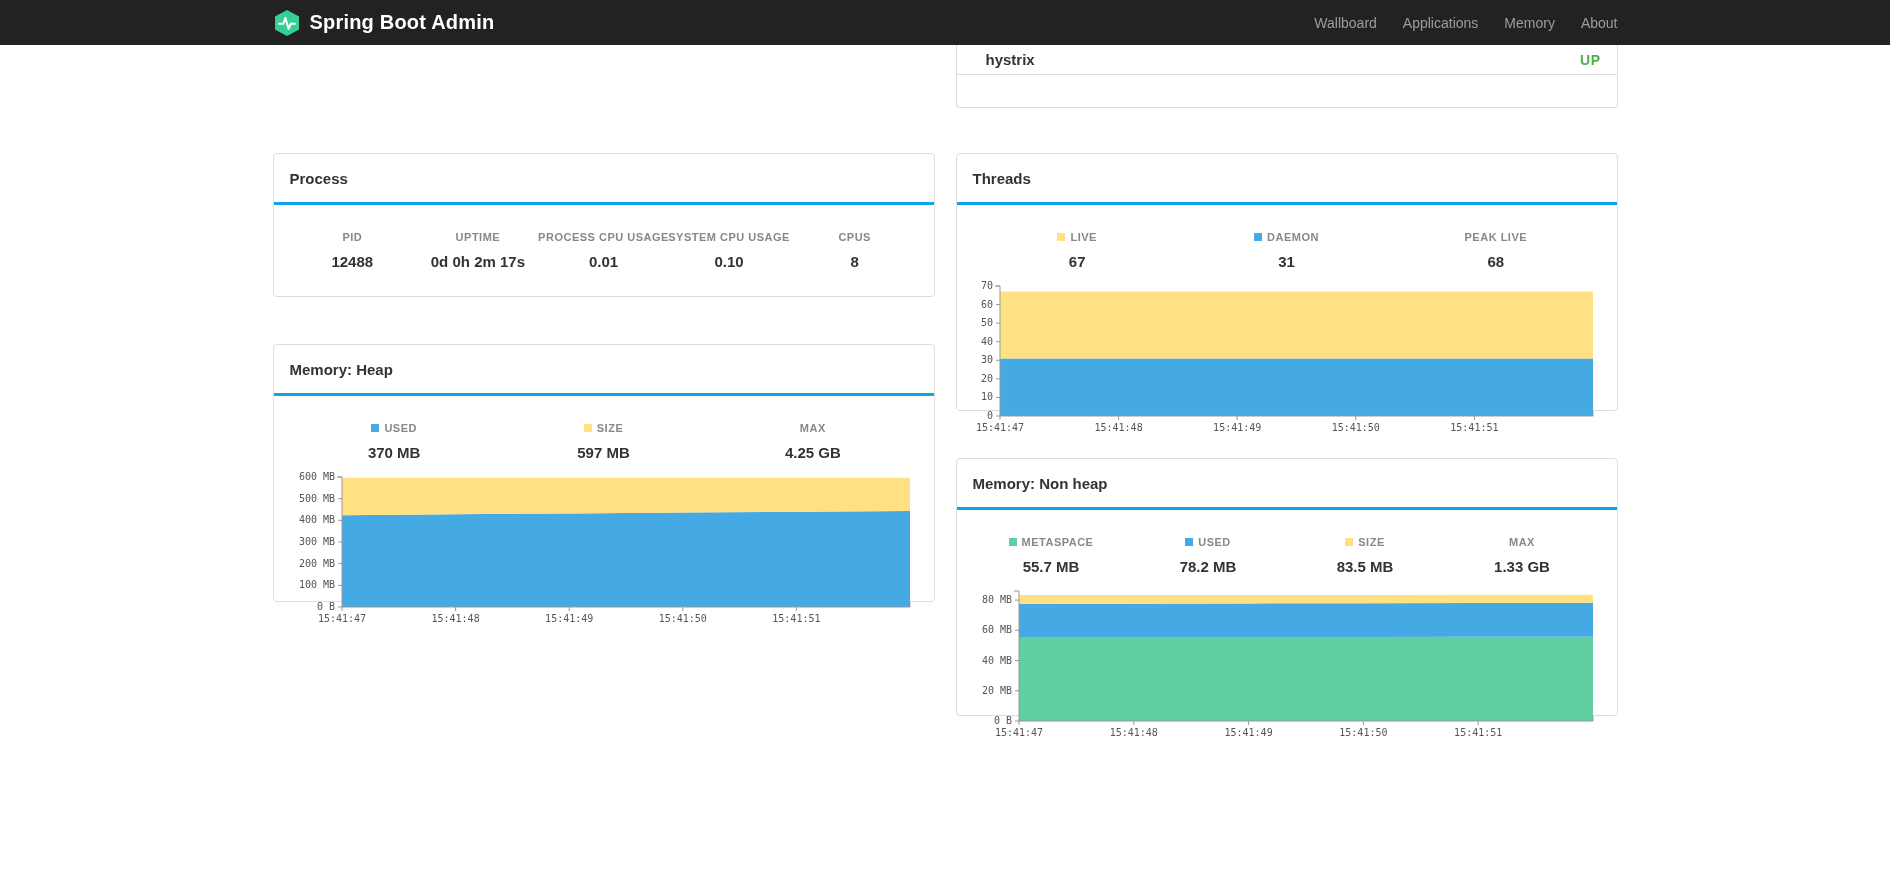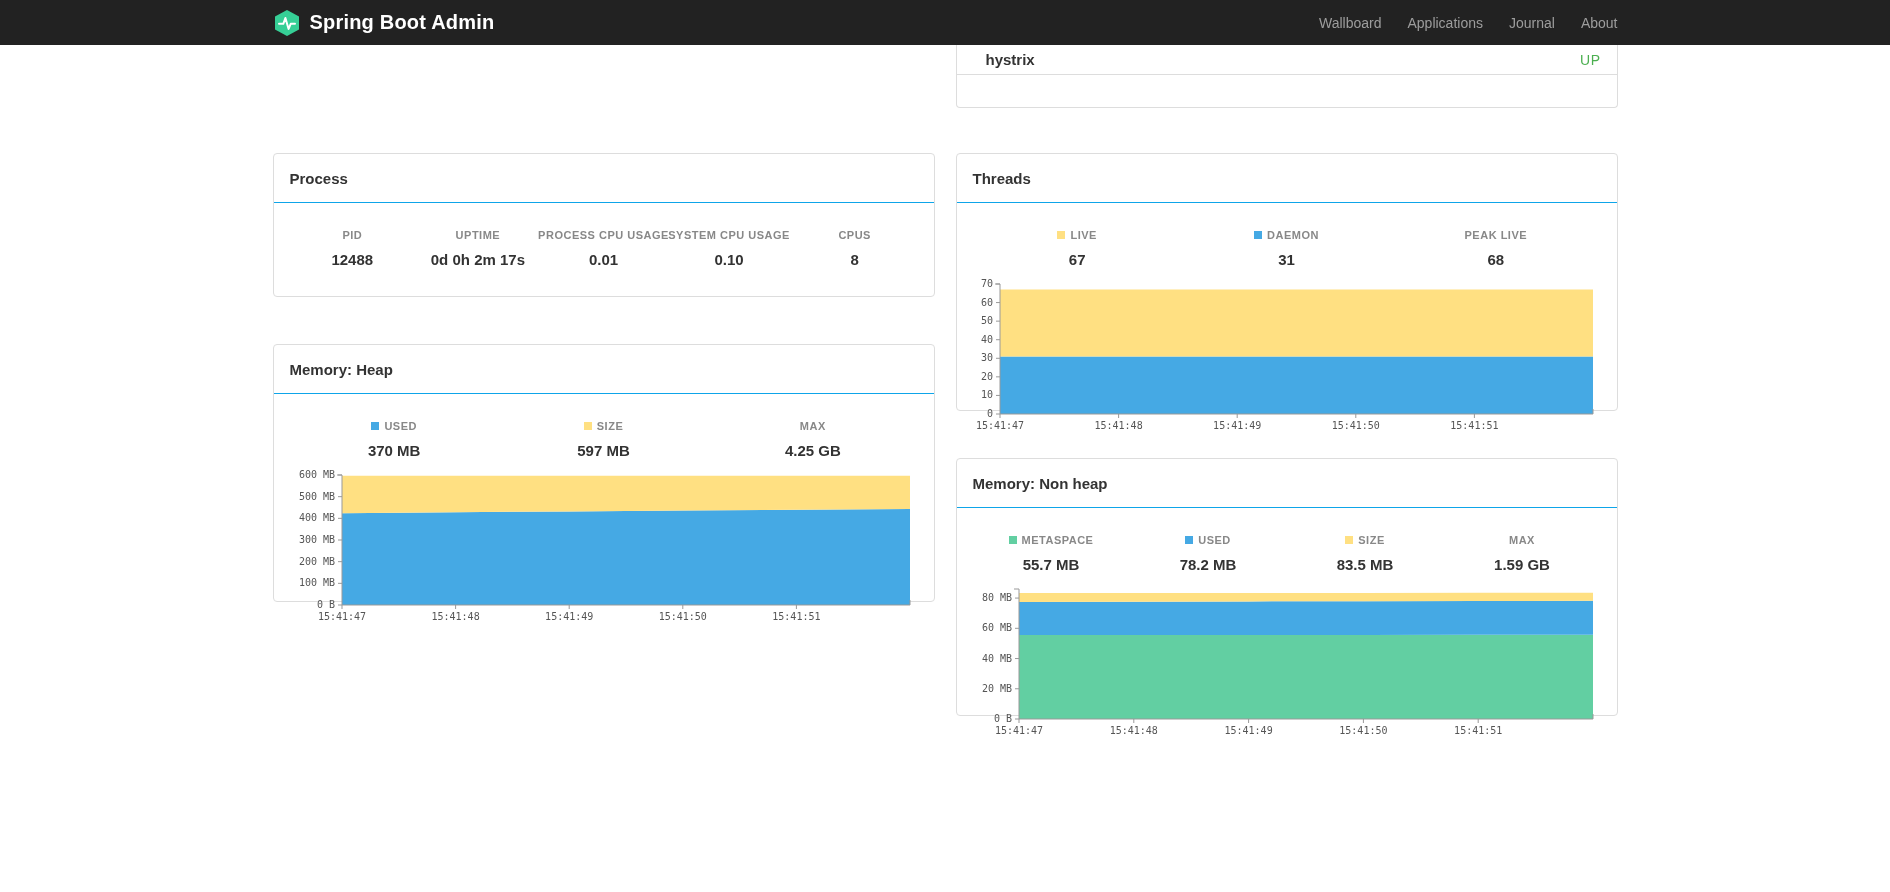--- a/index.html
+++ b/index.html
@@ -37,39 +37,39 @@
   .panel {
     background: #ffffff;
     border: 1px solid #dddddd;
     border-radius: 4px;
   }
   .panel-sm { height: 144px; }
   .panel-lg { height: 258px; }
   .panel-heading {
     padding: 16px 16px 15px;
     font-size: 15px; font-weight: bold; color: #333333;
-    border-bottom: 1px solid #0ea5e9;
+    border-bottom: 3px solid #0ea5e9;
   }
   .mt-23 { margin-top: 23px; }
   .mt-45 { margin-top: 45px; }
   .mt-47 { margin-top: 47px; }
 
   
   .apps-panel {
     height: 63px; overflow: hidden;
     border-top: none; border-radius: 0 0 4px 4px;
   }
   .app-row {
     display: flex; justify-content: space-between; align-items: center;
     height: 30px; padding: 0 16px;
     border-bottom: 1px solid #dddddd;
     cursor: pointer;
   }
   .app-name { font-weight: bold; font-size: 15px; color: #333333; text-decoration: none; margin-left: 13px; }
-  .app-status { font-weight: normal; font-size: 14px; letter-spacing: 0.5px; text-align: center; }
+  .app-status { font-weight: bold; font-size: 14px; letter-spacing: 0.5px; text-align: center; }
 
   
   .metrics, .legend { display: flex; padding: 26px 16px 0; font-weight: bold; }
   .metric, .legend-item { flex: 1; text-align: center; min-width: 0; }
   .metric-label, .legend-label {
     font-size: 11px; color: #888888; letter-spacing: 0.5px;
     display: flex; align-items: center; justify-content: center; gap: 5px;
     white-space: nowrap;
   }
   .legend-swatch { width: 8px; height: 8px; display: inline-block; flex: 0 0 auto; }
@@ -87,21 +87,21 @@
     <a class="brand">
       <svg class="logo" viewBox="0 0 28 28">
         <polygon points="14,1 26,7.5 26,20.5 14,27 2,20.5 2,7.5" fill="#36cf96"></polygon>
         <polyline points="6,14.8 10.3,14.8 12.4,9 15.6,20 17.7,14.8 22,14.8" fill="none" stroke="#ffffff" stroke-width="2" stroke-linecap="round" stroke-linejoin="round"></polyline>
       </svg>
       <span class="brand-text">Spring Boot Admin</span>
     </a>
     <div class="nav-links">
       <a>Wallboard</a>
       <a>Applications</a>
-      <a>Journal</a>
+      <a>Memory</a>
       <a>About</a>
     </div>
   </div>
 </nav>
 
 <div class="container">
 
   <div class="col">
     <div class="top-spacer"></div>
 
@@ -281,21 +281,21 @@
           <div class="legend-label">
             <span class="legend-swatch" style="background: rgb(255, 224, 130);"></span>
             <span>SIZE</span>
           </div>
           <div class="legend-value">83.5 MB</div>
         </div>
         <div class="legend-item">
           <div class="legend-label">
             <span>MAX</span>
           </div>
-          <div class="legend-value">1.59 GB</div>
+          <div class="legend-value">1.33 GB</div>
         </div>
       </div>
       <svg class="chart" width="628" height="158">
           <polygon points="46,52.10465116279069 160.8,51.95348837209302 275.6,51.95348837209302 390.4,51.95348837209302 505.20000000000005,51.80232558139534 620,51.80232558139534 620,136 505.20000000000005,136 390.4,136 275.6,136 160.8,136 46,136" fill="#62cfa2"></polygon>
           <polygon points="46,19 160.8,18.697674418604663 275.6,18.395348837209298 390.4,18.24418604651163 505.20000000000005,18.09302325581396 620,17.79069767441861 620,51.80232558139534 505.20000000000005,51.80232558139534 390.4,51.95348837209302 275.6,51.95348837209302 160.8,51.95348837209302 46,52.10465116279069" fill="#45a9e4"></polygon>
           <polygon points="46,10.081395348837205 160.8,10.081395348837205 275.6,9.930232558139537 390.4,9.930232558139537 505.20000000000005,9.779069767441868 620,9.779069767441868 620,17.79069767441861 505.20000000000005,18.09302325581396 390.4,18.24418604651163 275.6,18.395348837209298 160.8,18.697674418604663 46,19" fill="#ffe082"></polygon>
           <line x1="46" y1="6" x2="46" y2="136" stroke="#999999"></line>
           <line x1="46" y1="136" x2="620" y2="136" stroke="#999999"></line>
           <line x1="41" y1="6" x2="46" y2="6" stroke="#999999"></line>
           <line x1="620" y1="131" x2="620" y2="136" stroke="#999999"></line>

